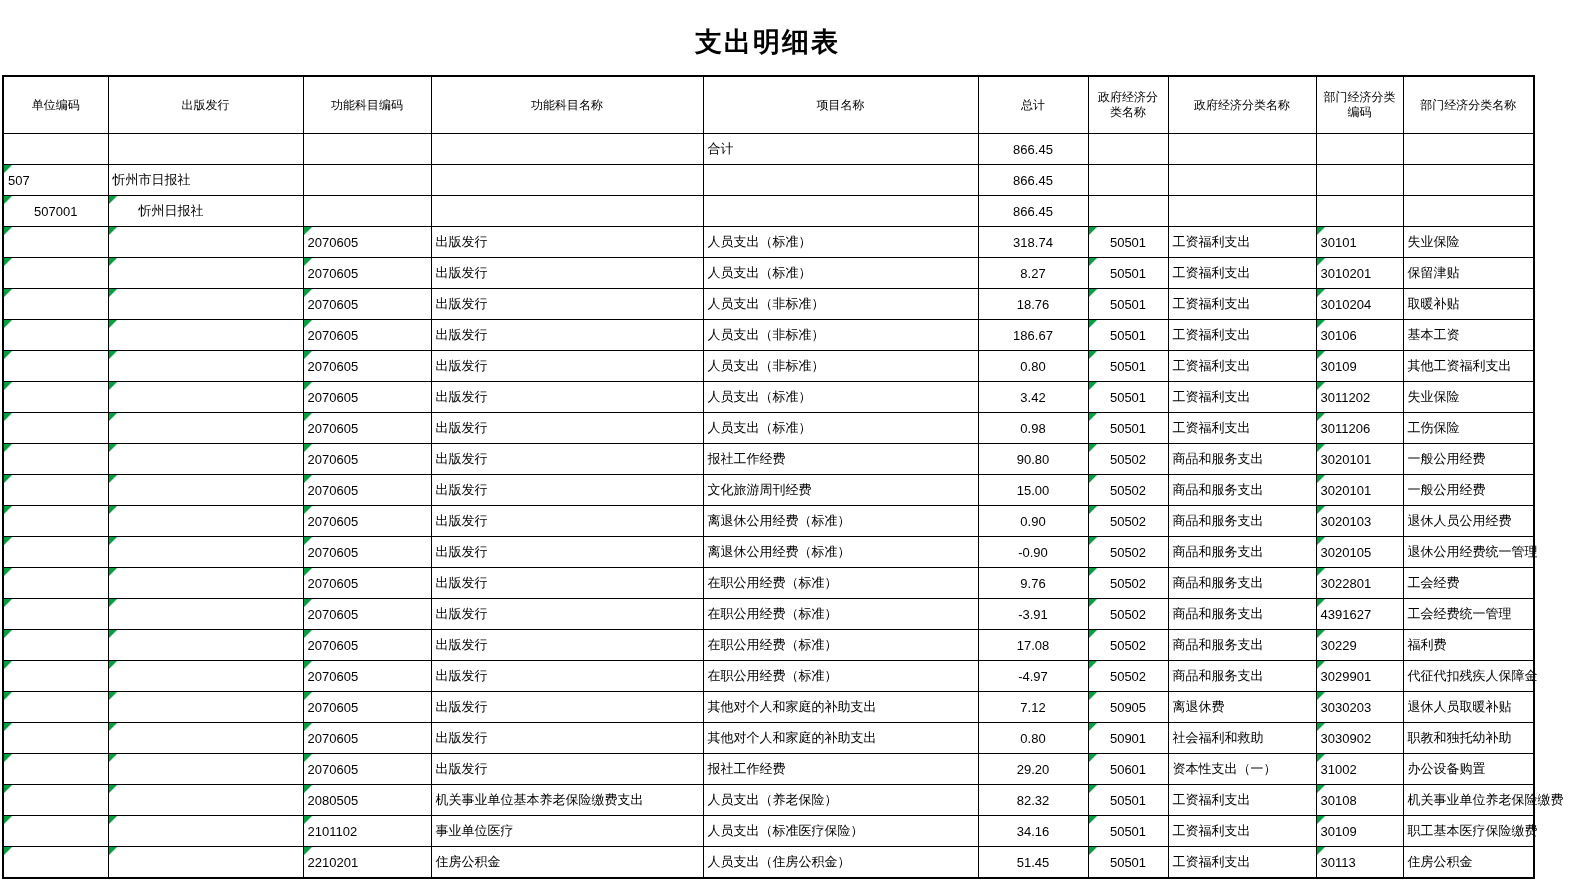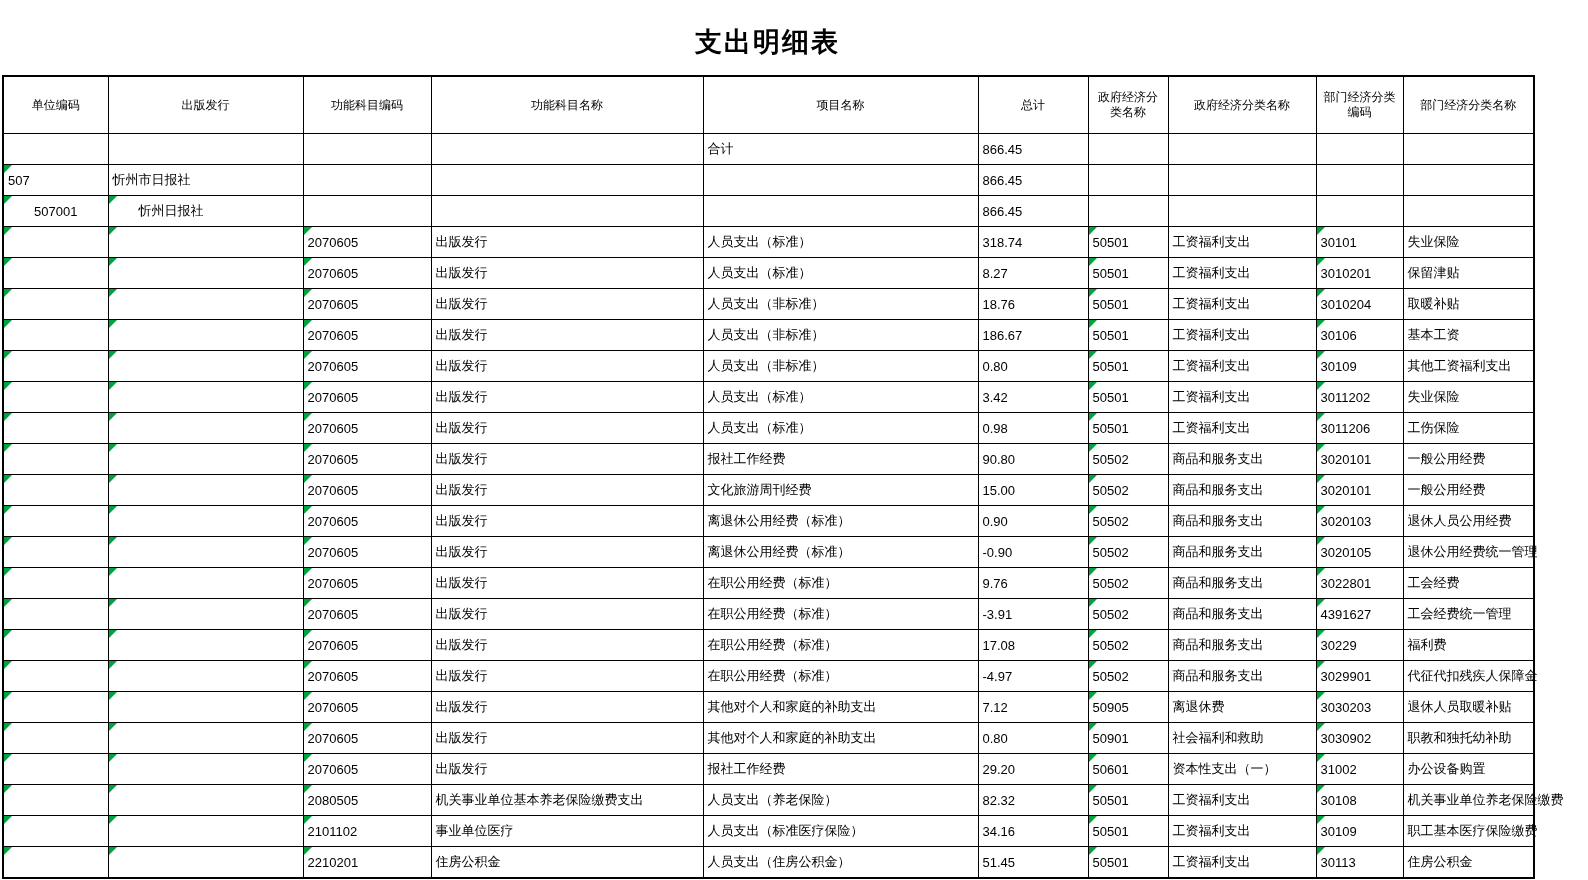--- a/index.html
+++ b/index.html
@@ -30,21 +30,21 @@
     line-height:15px;
   }
   table.sheet tbody td{
     height:30px;font-size:13px;white-space:nowrap;
   }
   
   col.w0{width:105px;} col.w1{width:195px;} col.w2{width:128px;}
   col.w3{width:272px;} col.w4{width:275px;} col.w5{width:110px;}
   col.w6{width:80px;}  col.w7{width:148px;} col.w8{width:87px;}
   col.w9{width:131px;}
-  td.c5, td.c6{text-align:left;}
+  td.c5, td.c6{text-align:center;}
   td.indent .txt{padding-left:26px;text-align:right;}
   .flag{
     position:absolute;left:0;top:0;width:0;height:0;
     border-top:8px solid var(--flag-color,#00A33D);
     border-right:8px solid transparent;
   }
 </style>
 </head>
 <body style="--flag-color: #00A33D;">
 

